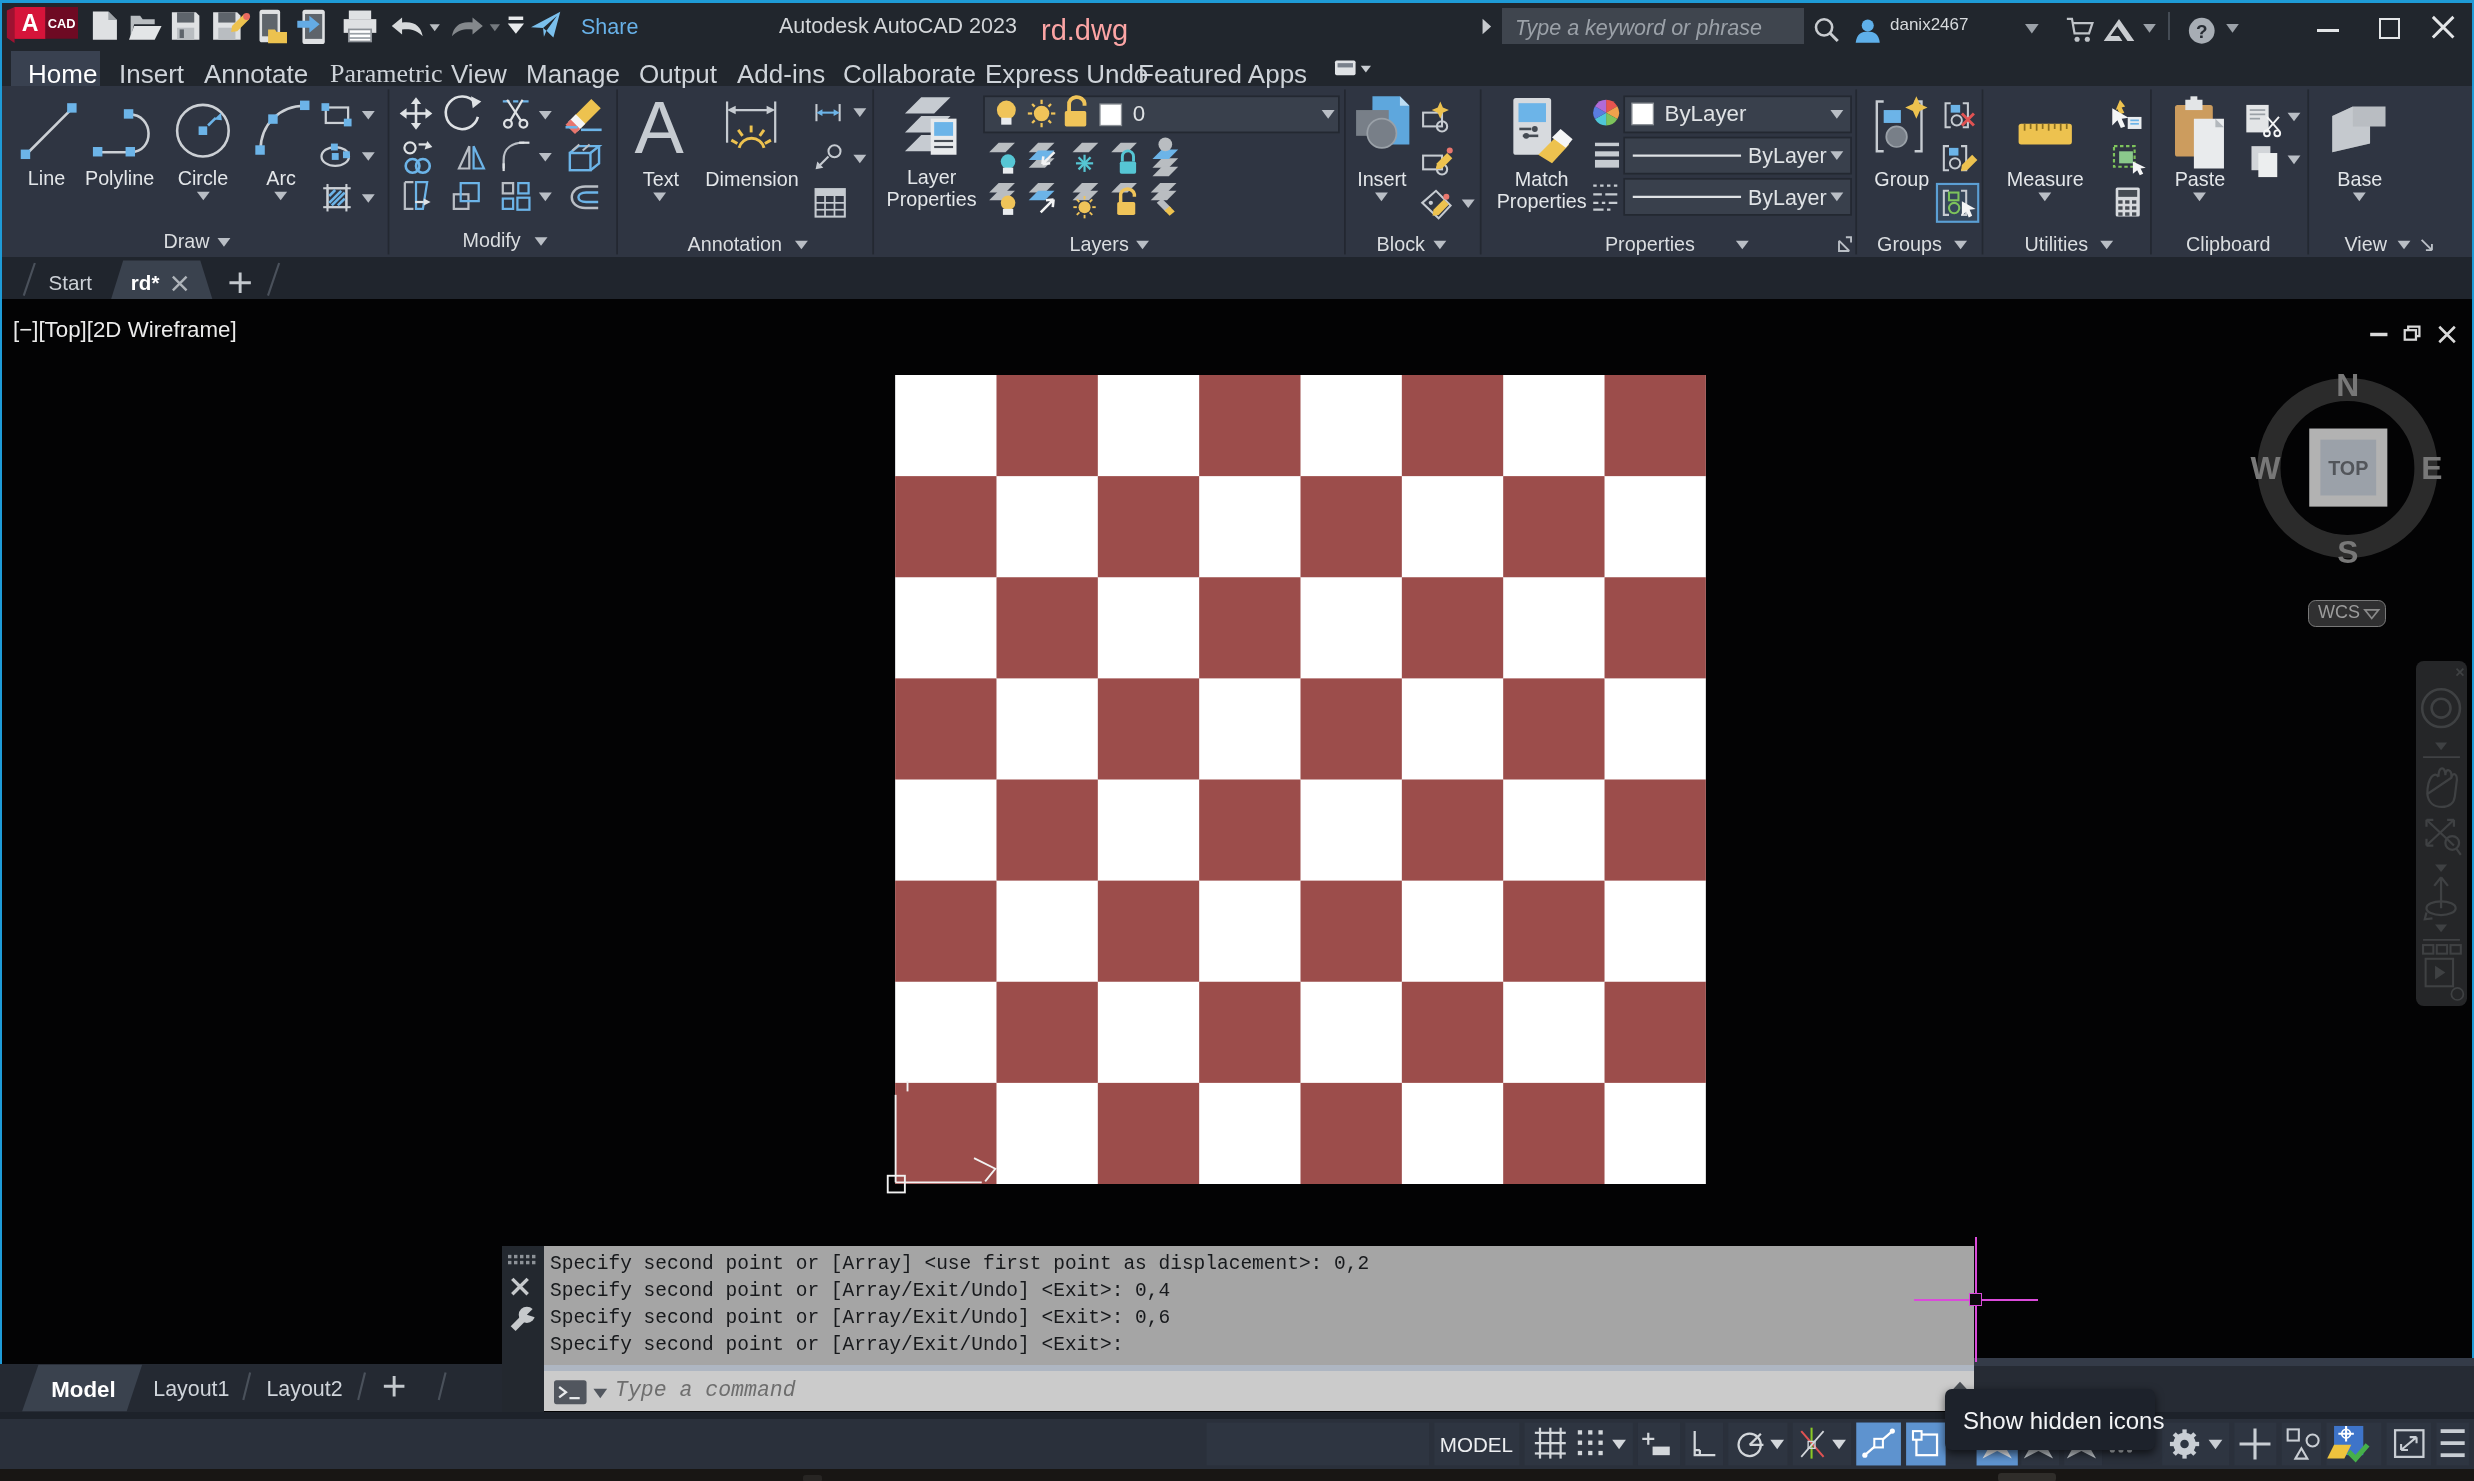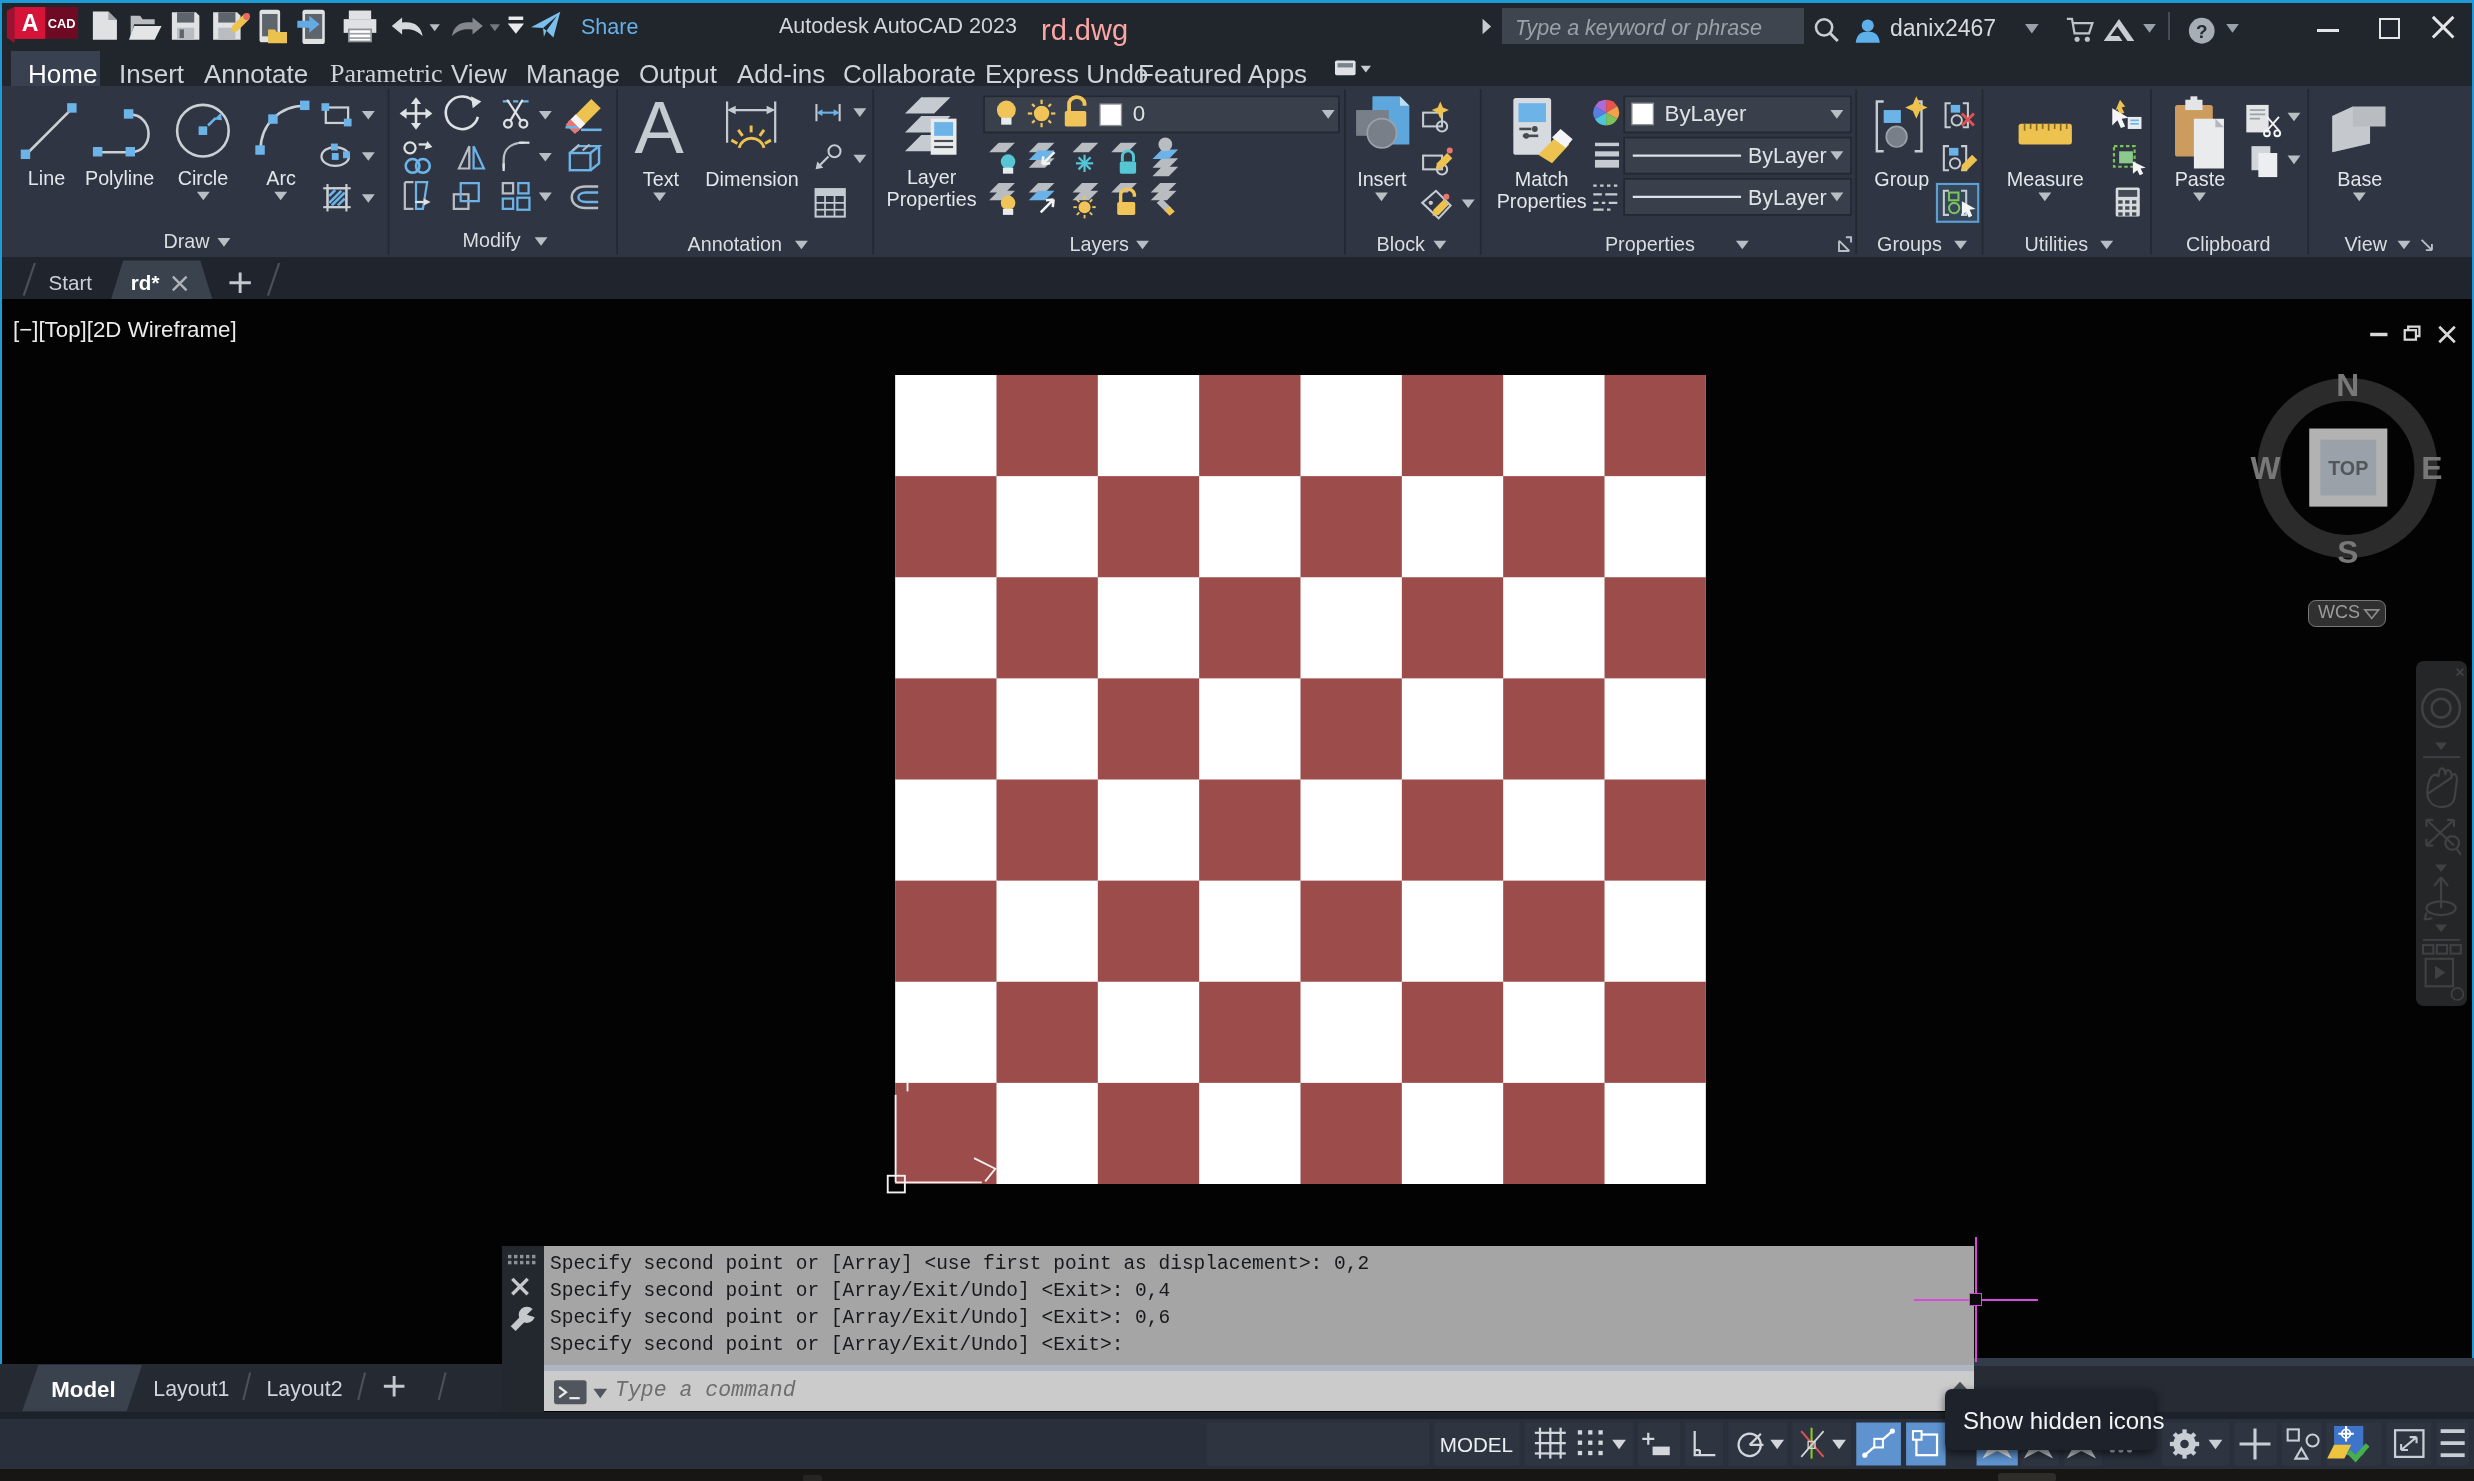--- a/index.html
+++ b/index.html
@@ -118,21 +118,21 @@
   <div class="abs" style="left:1502px;top:7.7px;width:302px;height:36px;background:#3f454e;"></div>
   <div class="txt" style="left:1515px;top:15.5px;font-size:21.5px;font-style:italic;color:#9ba1a8;">Type a keyword or phrase</div>
   <svg class="abs" style="left:1813px;top:17px;" width="29" height="27.5" viewBox="0 0 34 32">
     <circle cx="13" cy="12" r="9.5" fill="none" stroke="#c9ccd0" stroke-width="3"></circle>
     <line x1="20" y1="19" x2="29" y2="28" stroke="#c9ccd0" stroke-width="3.5"></line>
   </svg>
   <svg class="abs" style="left:1854px;top:17px;" width="27.5" height="27.5" viewBox="0 0 32 32">
     <circle cx="16" cy="10" r="7" fill="#5fb0ea"></circle>
     <path d="M2,30 C3,20 9,17 16,17 C23,17 29,20 30,30 Z" fill="#5fb0ea"></path>
   </svg>
-  <div class="txt" style="left:1890px;top:14.6px;font-size:23px;color:#d7dadd;">danix2467</div>
+  <div class="txt" style="left:1890px;top:14.6px;font-size:17px;color:#d7dadd;">danix2467</div>
   <svg class="abs" style="left:2025px;top:24px;" width="13.7" height="10.3" viewBox="0 0 16 12">
       <path d="M0,0 l16,0 l-8,11 z" fill="#9ba1a8"></path>
     </svg>
 
   <svg class="abs" style="left:2066px;top:17px;" width="29" height="27.5" viewBox="0 0 34 32">
     <path d="M1,2 L7,2 L10,19 L27,19 L31,7 L9,7" fill="none" stroke="#bfc3c8" stroke-width="2.6"></path>
     <circle cx="13" cy="26" r="3" fill="#bfc3c8"></circle>
     <circle cx="25" cy="26" r="3" fill="#bfc3c8"></circle>
   </svg>
 

